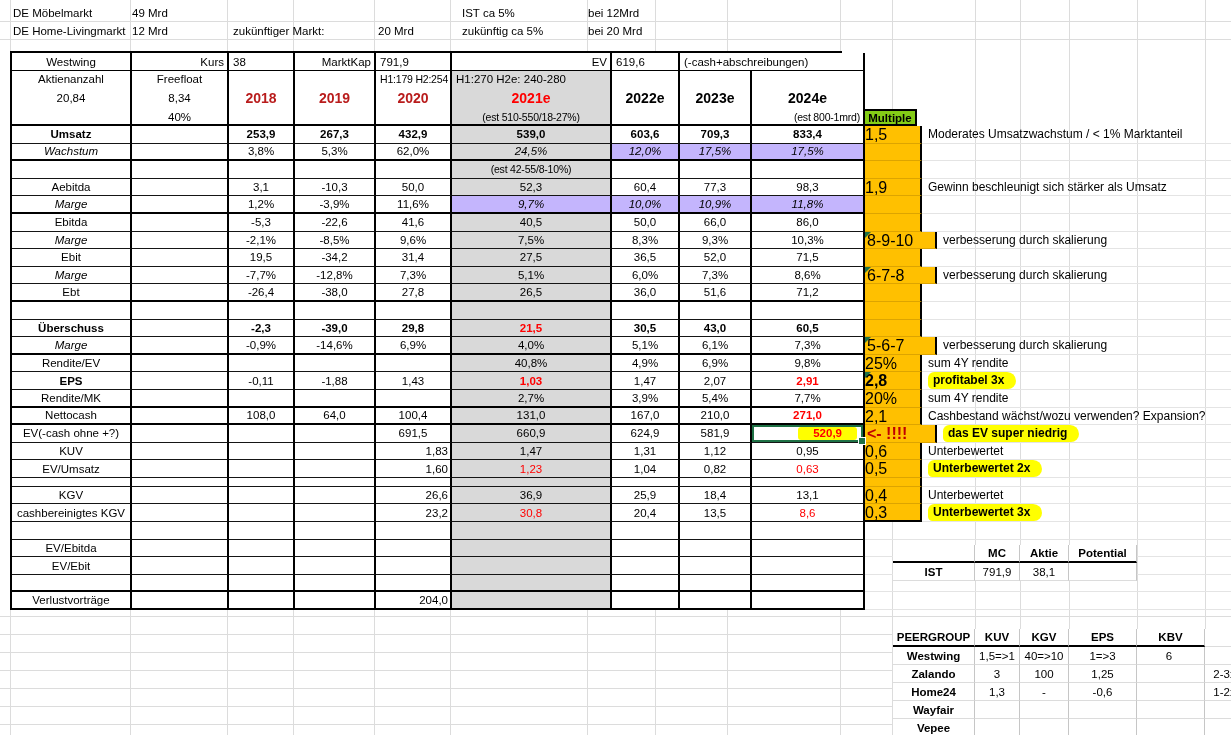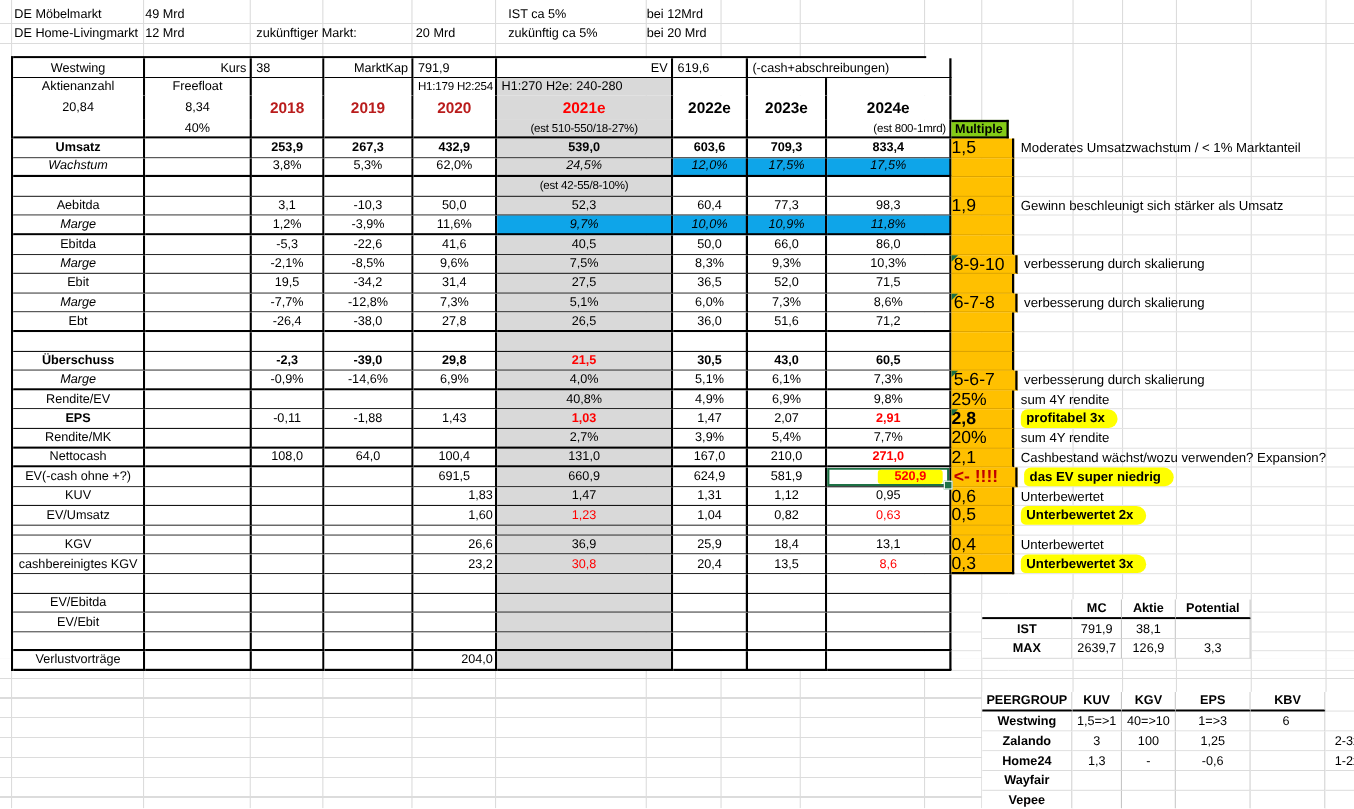--- a/index.html
+++ b/index.html
@@ -17,29 +17,29 @@
   .hr1 .tc{border-bottom:1px solid #000;}
   .hr4 .tc{border-bottom:2px solid #000;}
   .trow .tc{border-bottom:1px solid #151515;}
   .trow.bb2 .tc{border-bottom:2px solid #000;}
   .wA{width:120px}.wB{width:97px}.k0{width:66px}.k1{width:81px}.k2{width:76px}
   .k3{width:160px}.k4{width:68px}.k5{width:72px}.k6{width:113px}.wHI{width:185px}
   .al{justify-content:flex-start;padding-left:4px}
   .ar{justify-content:flex-end;padding-right:3px}
   .ra{justify-content:flex-end;padding-right:2px}
   .b{font-weight:bold}.i{font-style:italic}.r{color:#FF0000}
-  .gr{background:#D9D9D9}.y{background:#0ea5e9}
+  .gr{background:#D9D9D9}.y{background:#c4b5fd}
   .g{color:#b91c1c}
   .yr{font-size:14px;font-weight:bold}
   .small{font-size:10.5px;letter-spacing:-0.2px}
   .mhead{width:52px;background:#84cc16;font-weight:bold;border-top:2px solid #000;
          border-right:2px solid #000;border-bottom:2px solid #000;}
   .mc{width:52px;background:#FFC000;border-right:2px solid #000;border-bottom:1px solid #dda400;
       justify-content:flex-end;padding-right:3px;position:relative;}
-  .mc.l{justify-content:flex-start;padding-left:2px;padding-right:4px}
+  .mc.l{justify-content:flex-start;padding-left:2px;padding-right:16px}
   .mc.red{color:#C00000}
   .mc.oend{border-bottom:2px solid #000}
   .mgap{width:52px;background:transparent;border-bottom:1px solid #e4e4e4;}
   .note{flex:1 1 auto;background:transparent;border-bottom:1px solid #e4e4e4;
         justify-content:flex-start;padding-left:6px;font-size:12px;}
   .hl{background:#FFFF00;font-weight:bold;padding:1px 12px 2px 5px;border-radius:7px 10px 9px 5px;}
   .tric{position:absolute;left:0;top:0;width:0;height:0;border-top:6px solid #1E7145;
         border-right:6px solid transparent;}
   .sel{position:relative;box-shadow:inset 0 0 0 2px #1E7145;justify-content:flex-end;padding-right:6px;}
   .sel::after{content:"";position:absolute;right:-3px;bottom:-3px;width:6px;height:6px;
@@ -540,26 +540,20 @@
         <div class="bc hb" style="width: 45px;">MC</div>
         <div class="bc hb" style="width: 49px;">Aktie</div>
         <div class="bc hb" style="width: 68px;">Potential</div>
       </div>
       <div class="brow">
         <div class="bc b" style="width: 82px;">IST</div>
         <div class="bc" style="width: 45px;">791,9</div>
         <div class="bc" style="width: 49px;">38,1</div>
         <div class="bc" style="width: 68px;"></div>
       </div>
-      <div class="brow">
-        <div class="bc b" style="width: 82px;">MAX</div>
-        <div class="bc" style="width: 45px;">2639,7</div>
-        <div class="bc" style="width: 49px;">126,9</div>
-        <div class="bc" style="width: 68px;">3,3</div>
-      </div>
     </div>
 
   <div id="peer" class="btable" style="left:893px;top:629px">
       <div class="brow">
         <div class="bc hb" style="width: 82px;">PEERGROUP</div>
         <div class="bc hb" style="width: 45px;">KUV</div>
         <div class="bc hb" style="width: 49px;">KGV</div>
         <div class="bc hb" style="width: 68px;">EPS</div>
         <div class="bc hb" style="width: 68px;">KBV</div>
         <div class="bc nb" style="width: 40px;"></div>

